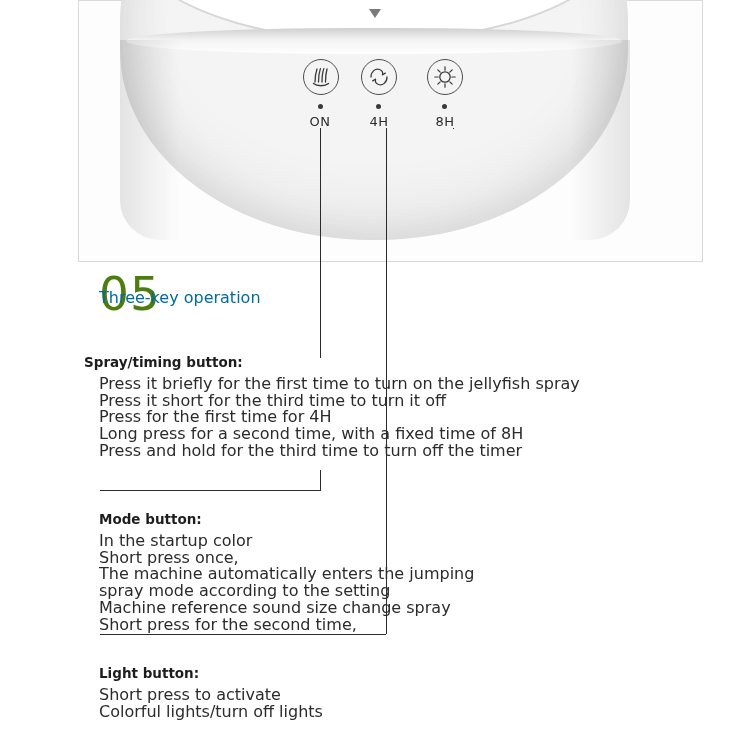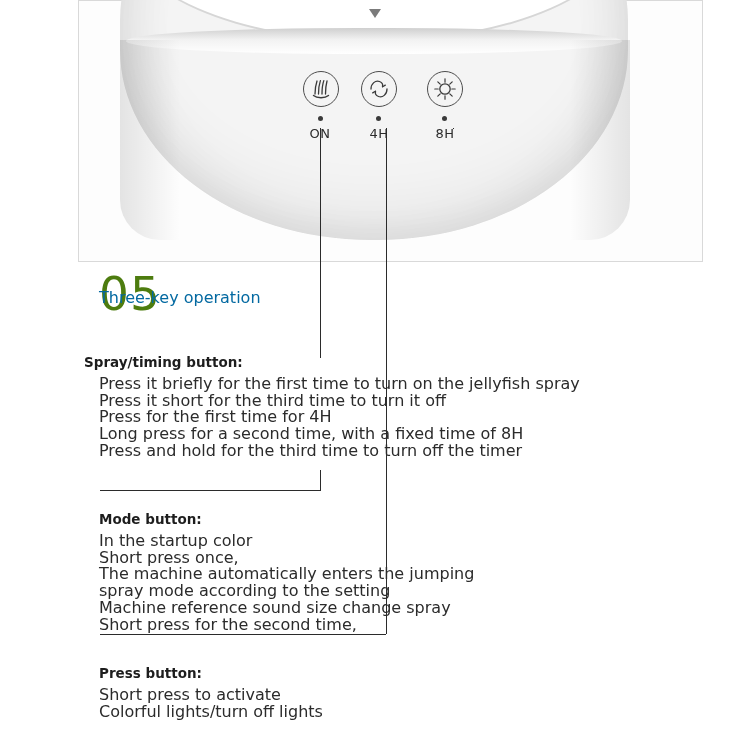--- a/index.html
+++ b/index.html
@@ -101,21 +101,20 @@
     border-top: 9px solid #7b7b7b;
   }
 
   
   .btn-group {
     position: absolute;
     left: 0;
     top: 0;
     width: 750px;
     height: 140px;
-    margin-top: 12px;
   }
   .dev-btn {
     position: absolute;
     width: 36px;
     height: 36px;
     border: 1.4px solid #4d4d4d;
     border-radius: 50%;
     box-sizing: border-box;
     background: transparent;
   }
@@ -258,17 +257,17 @@
 <div class="sec-title" style="left:99px; top:511px;">Mode button:</div>
 <div class="sec-lines" style="left:99px; top:533px;">
   <div>In the startup color</div>
   <div>Short press once,</div>
   <div>The machine automatically enters the jumping</div>
   <div>spray mode according to the setting</div>
   <div>Machine reference sound size change spray</div>
   <div>Short press for the second time,</div>
 </div>
 
-<div class="sec-title" style="left:99px; top:665px;">Press button:</div>
+<div class="sec-title" style="left:99px; top:665px;">Light button:</div>
 <div class="sec-lines" style="left:99px; top:687px;">
   <div>Short press to activate</div>
   <div>Colorful lights/turn off lights</div>
 </div>
 
 </body></html>

